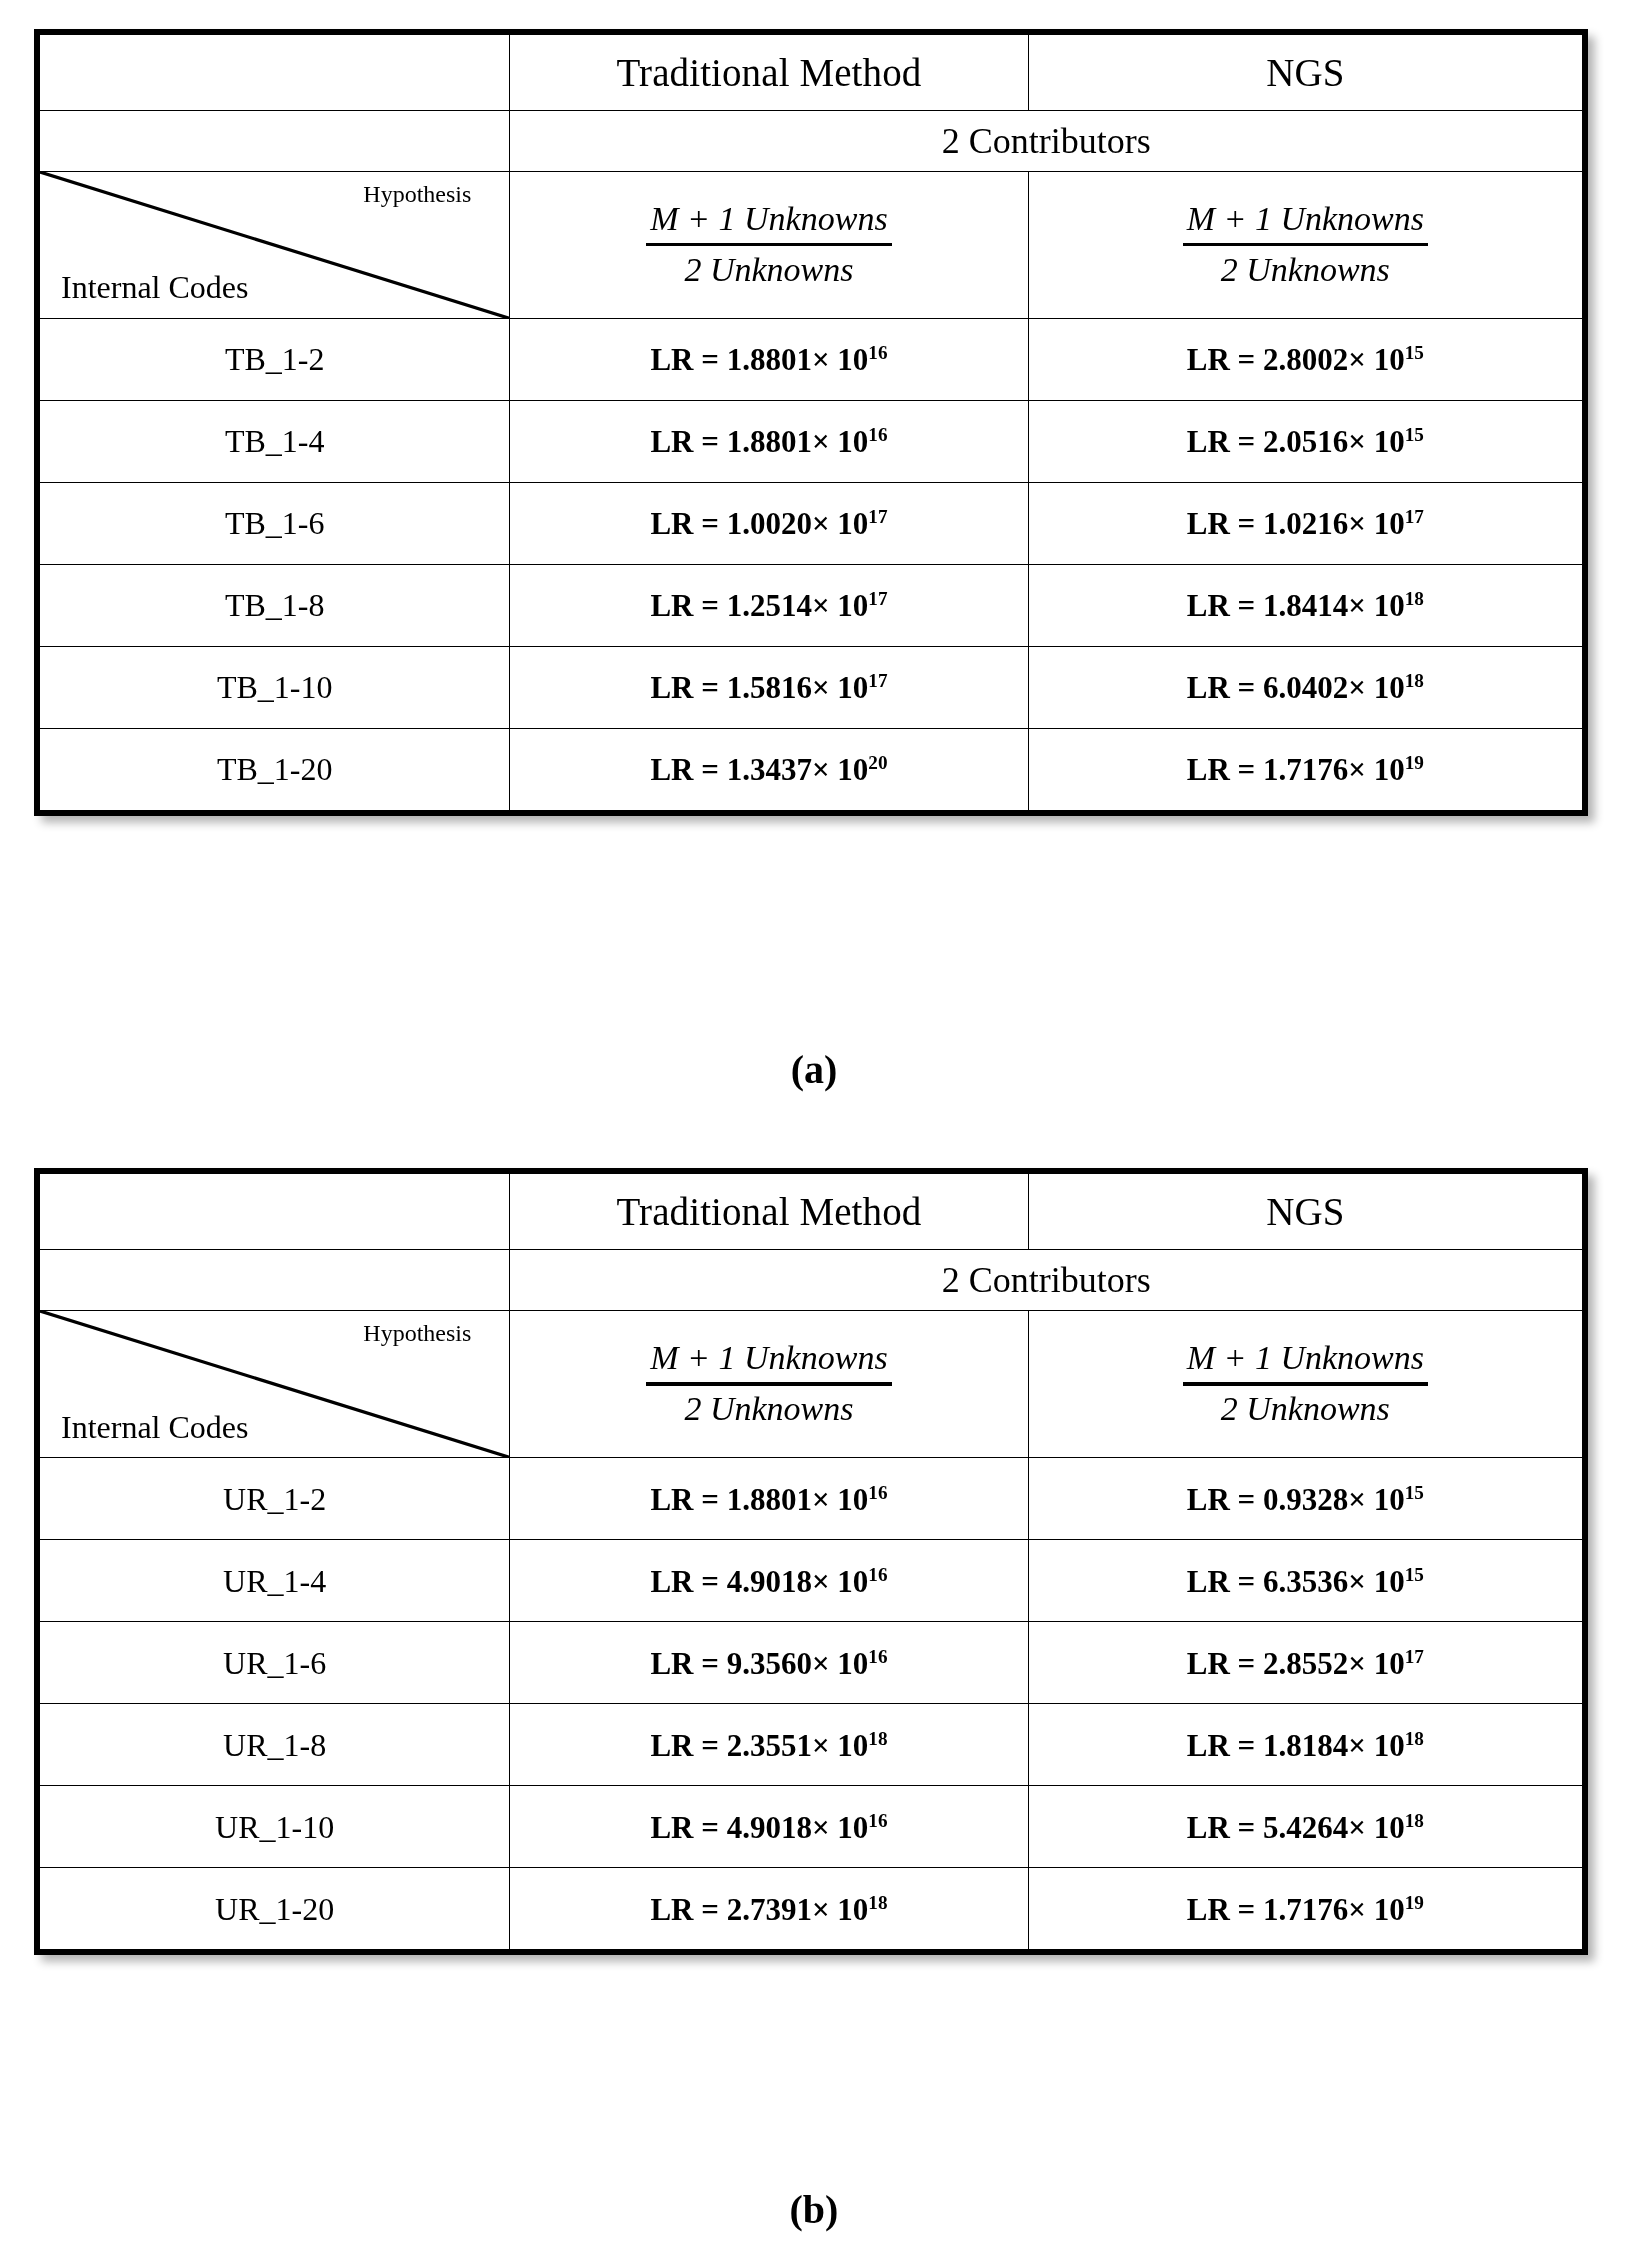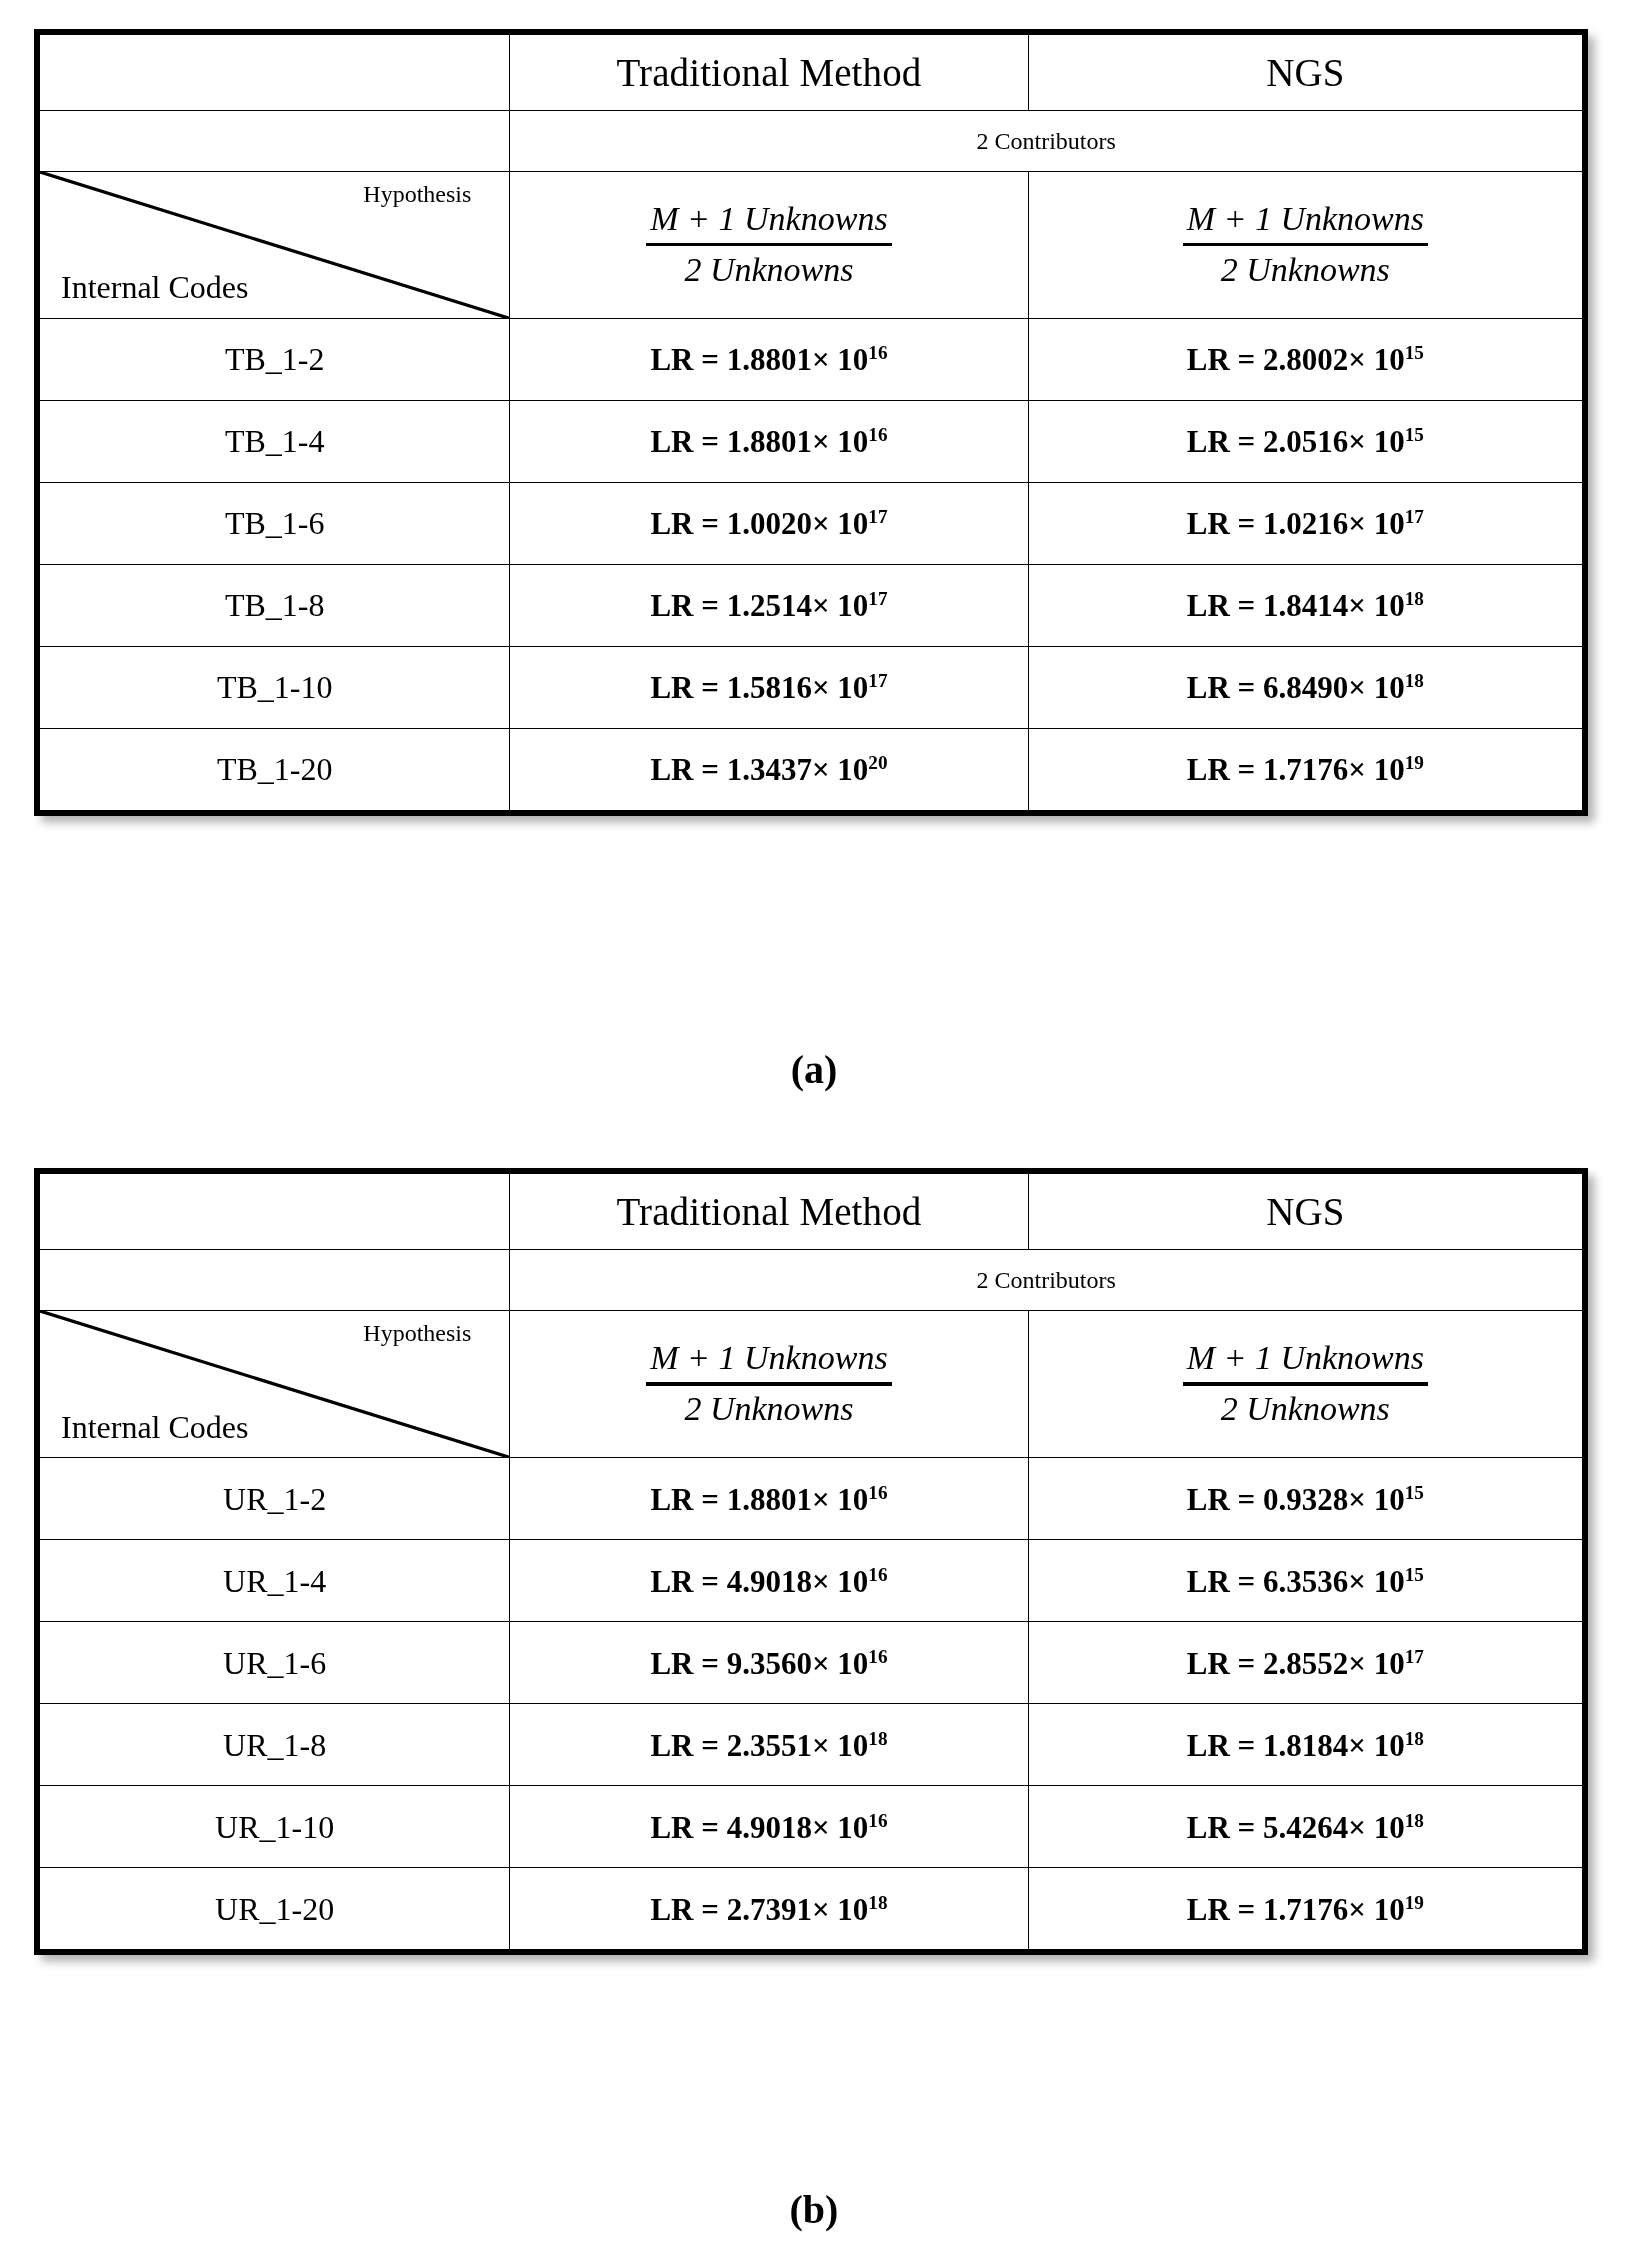--- a/index.html
+++ b/index.html
@@ -64,21 +64,21 @@
   
   .r-method td { height: 75px; }
   .method-label {
     font-size: 39px;
     line-height: 1;
     letter-spacing: 0.1px;
   }
 
   .r-contrib td { height: 60px; }
   .contrib-label {
-    font-size: 24px;
+    font-size: 36px;
     line-height: 1;
   }
 
   .r-hyp td { height: 146px; }
 
   
   .corner {
     position: relative;
     overflow: hidden;
   }
@@ -271,21 +271,21 @@
           </tr>
 
           <tr class="r-data">
             <td>
               <span class="code-cell">TB_1-10</span>
             </td>
             <td>
               <span class="lr-cell"><span>LR = </span><span>1.5816</span><span class="times">× 10</span><span class="exp">17</span></span>
             </td>
             <td>
-              <span class="lr-cell"><span>LR = </span><span>6.8490</span><span class="times">× 10</span><span class="exp">18</span></span>
+              <span class="lr-cell"><span>LR = </span><span>6.0402</span><span class="times">× 10</span><span class="exp">18</span></span>
             </td>
           </tr>
 
           <tr class="r-data">
             <td>
               <span class="code-cell">TB_1-20</span>
             </td>
             <td>
               <span class="lr-cell"><span>LR = </span><span>1.3437</span><span class="times">× 10</span><span class="exp">20</span></span>
             </td>

